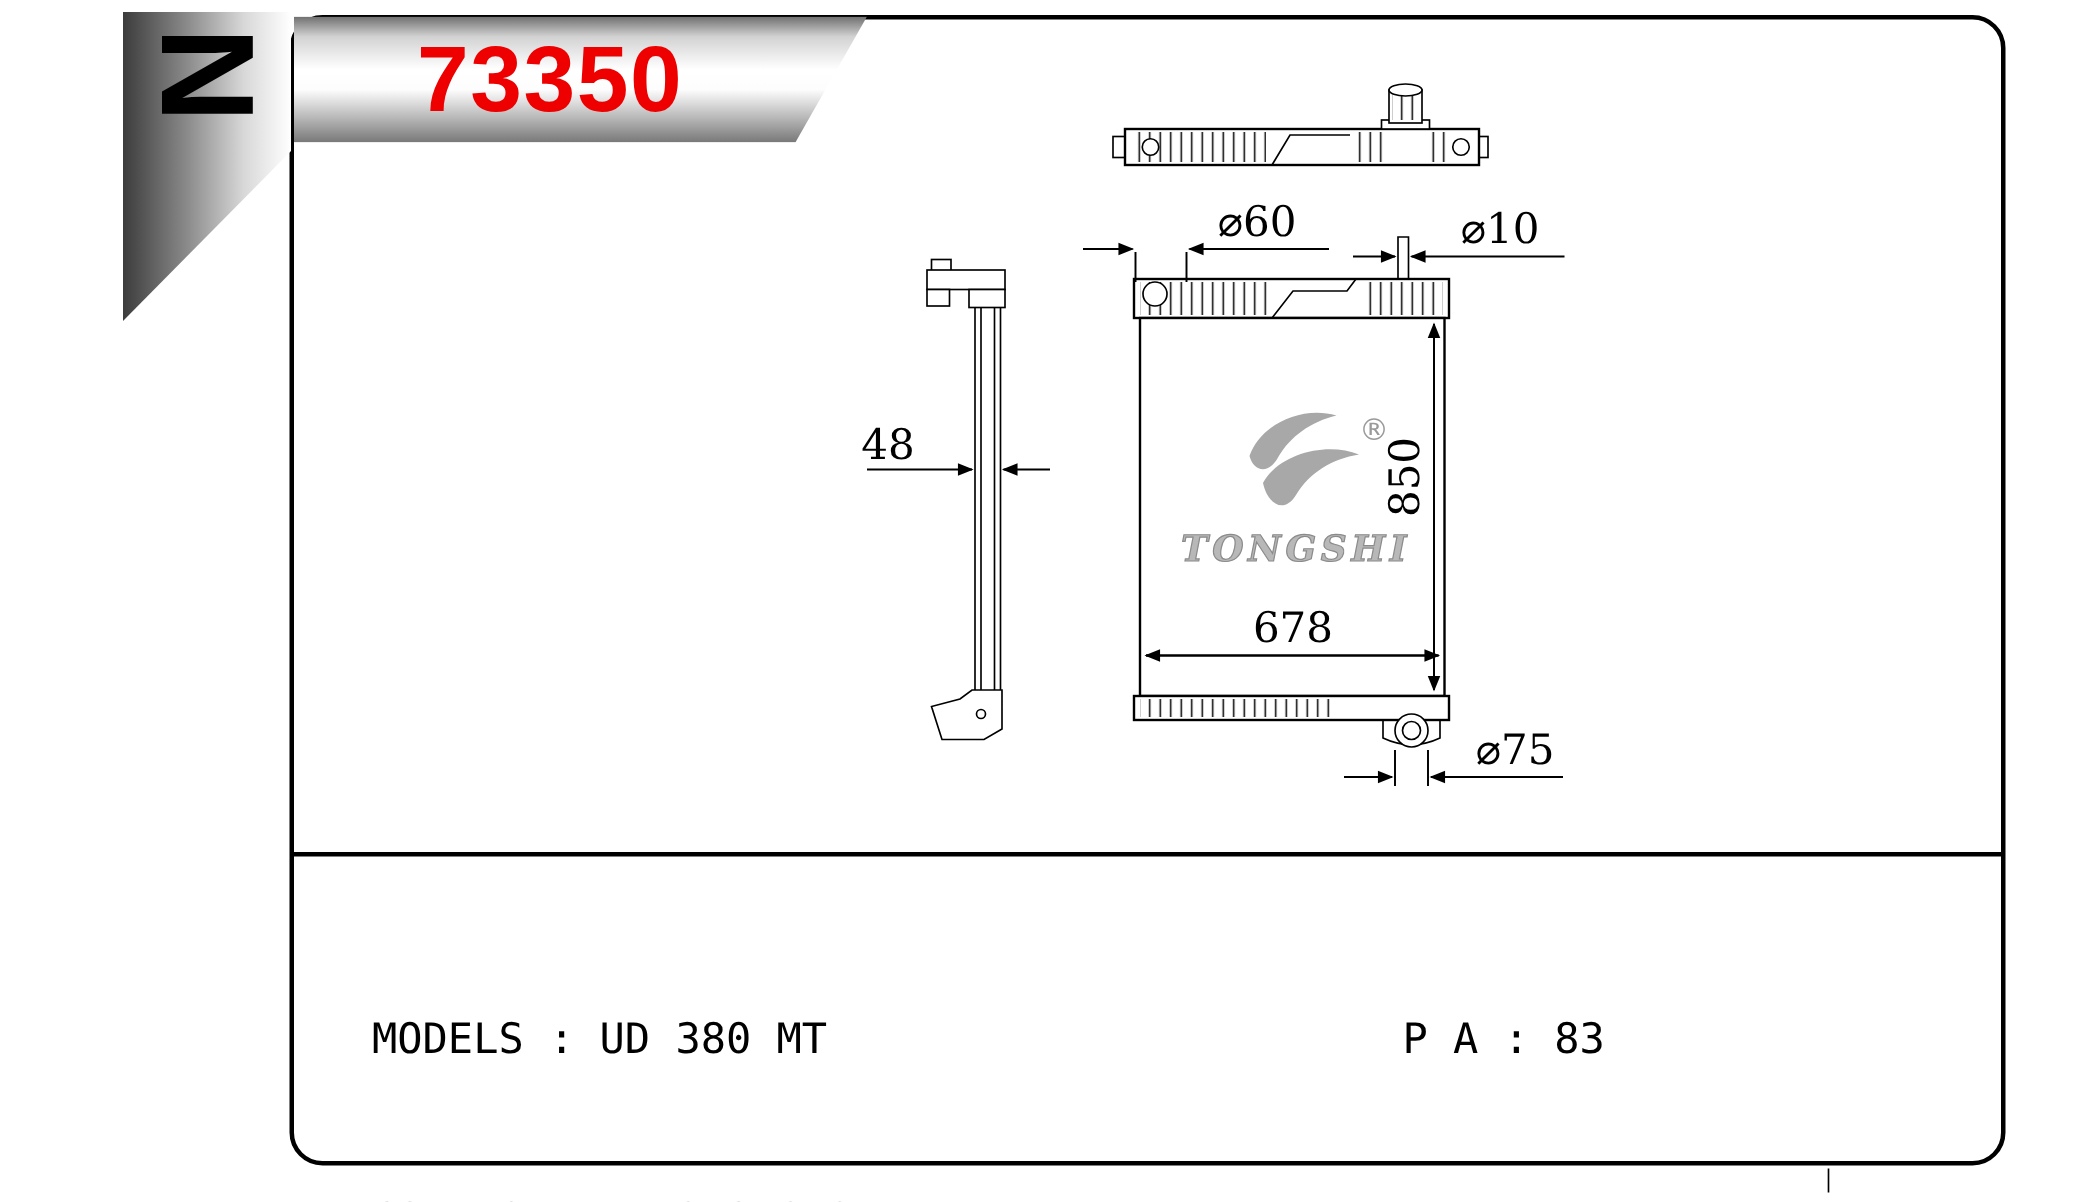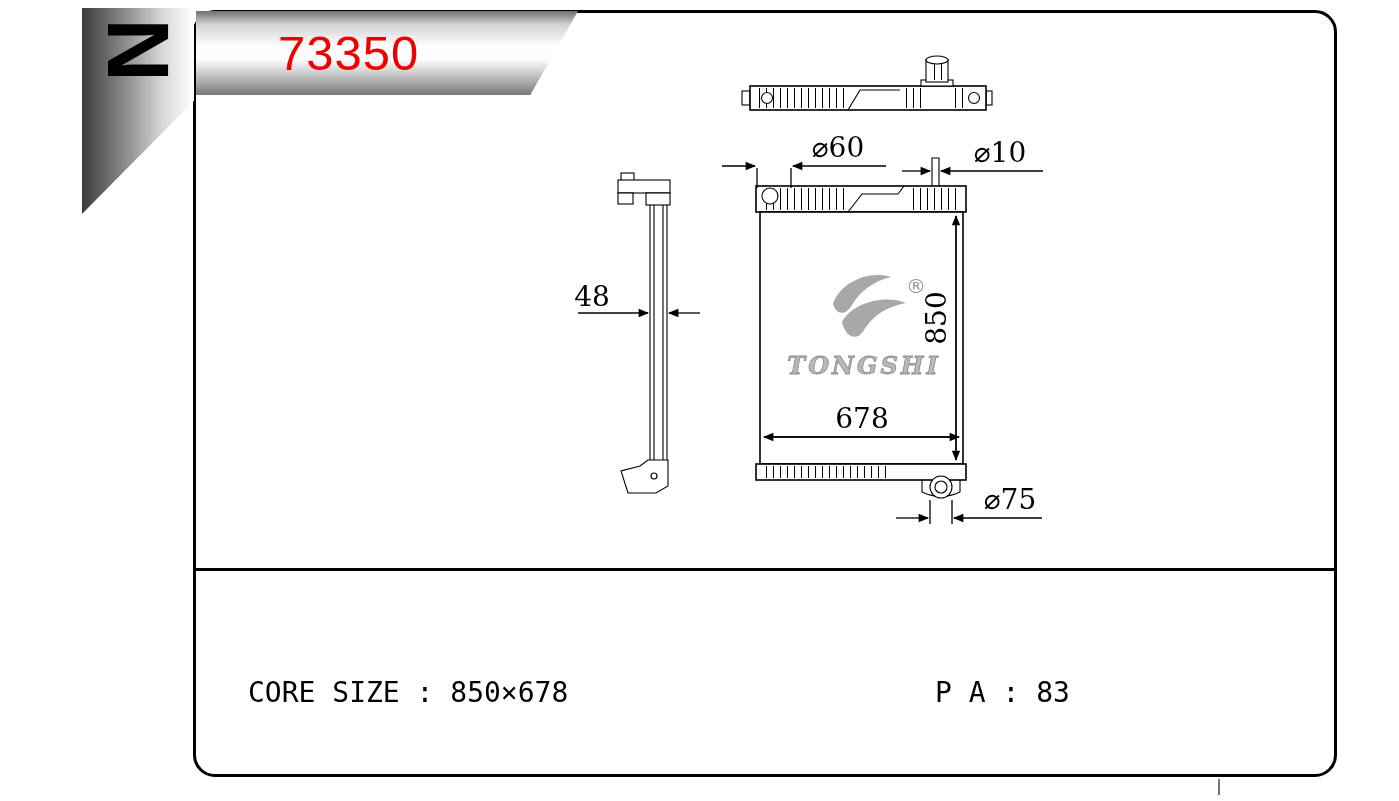--- a/index.html
+++ b/index.html
@@ -20,21 +20,21 @@
   .fold-letter{position:absolute;left:84px;top:8px;width:108px;height:84px;
         display:flex;align-items:center;justify-content:center;
         transform:rotate(90deg);font-size:88px;font-weight:bold;line-height:1;}
 
   
   .banner{position:absolute;left:196px;top:11px;width:382px;height:84px;
         background:linear-gradient(180deg,#6f6f6f 0%,#d2d2d2 16%,#ffffff 42%,#fdfdfd 58%,#b9b9b9 80%,#787878 100%);
         -webkit-clip-path:polygon(0 0,100% 0,87.5% 100%,0 100%);
         clip-path:polygon(0 0,100% 0,87.5% 100%,0 100%);
         display:flex;align-items:center;}
-  .part-number{color:#ee0000;font-size:49px;font-weight:normal;letter-spacing:1px;margin-left:82px;}
+  .part-number{color:#ee0000;font-size:62px;font-weight:bold;letter-spacing:1px;margin-left:82px;}
 
   
   svg.drawing{position:absolute;left:0;top:0;width:1399px;height:801px;}
   .fw{stroke:#000;stroke-width:1.6;fill:#fff;}
   .thin{stroke:#000;stroke-width:1.1;fill:none;}
   .thinw{stroke:#000;stroke-width:1.1;fill:#fff;}
   .dim{stroke:#000;stroke-width:1.3;fill:none;}
   text.dim-t{font-family:"DejaVu Serif","DejaVu Sans",serif;font-size:28px;fill:#000;}
   text.wm-brand{font-family:"DejaVu Serif","DejaVu Sans",serif;font-size:24px;
         font-style:italic;font-weight:bold;letter-spacing:3px;
@@ -163,20 +163,21 @@
     <line x1="1042" y1="518" x2="954" y2="518" class="dim" marker-end="url(#arr)"></line>
     <text x="1010" y="509" text-anchor="middle" class="dim-t">⌀75</text>
   </g>
 
   <g>
     <line x1="1219" y1="779" x2="1219" y2="795" class="thin"></line>
   </g>
 </svg>
 
 <div class="specs specs-left">
+  <div>MODELS : UD 380 MT</div>
   <div>CORE SIZE : 850×678</div>
   
   
 </div>
 
 <div class="specs specs-right">
   <div>P A : 83</div>
   <div>DPI :</div>
   
   

